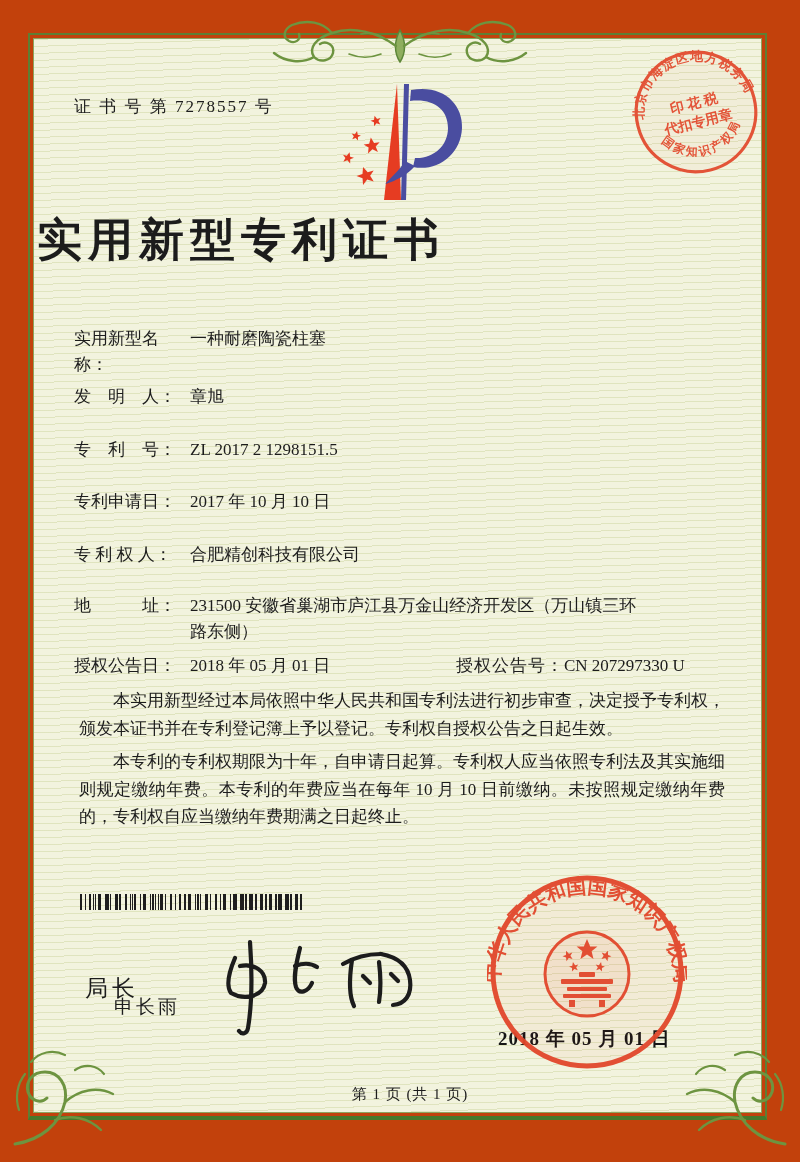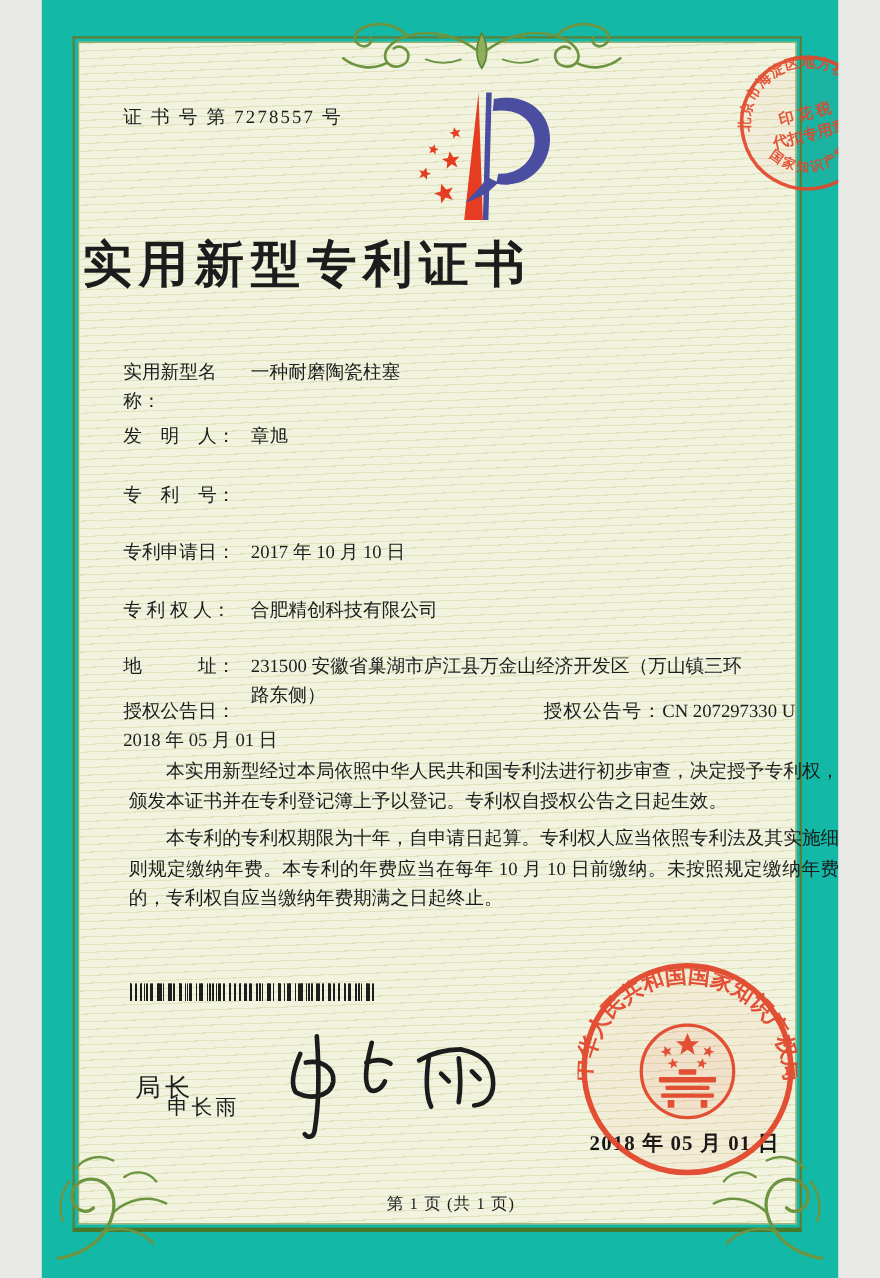--- a/index.html
+++ b/index.html
@@ -1,17 +1,17 @@
 <!DOCTYPE html>
 <html><head>
 <meta charset="utf-8">
 <style>
   html,body{margin:0;padding:0;}
   body{font-family:"Liberation Serif","DejaVu Serif",serif;background:#e9e9e6;}
-  .page{position:relative;width:724px;height:1162px;background:#14b8a6;overflow:hidden;margin:0 auto;}
+  .page{position:relative;width:800px;height:1162px;background:#c2410c;overflow:hidden;margin:0 auto;}
 
   
   .frame{position:absolute;left:28px;top:33px;right:33px;bottom:42px;
          border:2px solid #5e7e34;border-bottom:4px solid #47792c;z-index:1;}
   .frame-inner{position:absolute;inset:3px;border:1px solid #8ca55f;
          background-color:#f2f3de;
          background-image:repeating-linear-gradient(178deg, rgba(193,203,138,.38) 0 1px, rgba(0,0,0,0) 1px 7px);}
 
   .orn{position:absolute;z-index:2;}
   .orn svg{display:block;width:100%;height:100%;}
@@ -33,21 +33,21 @@
 
   .title{position:absolute;left:0;top:210px;width:100%;text-align:left;
          font-size:45px;font-weight:bold;letter-spacing:6px;padding-left:37px;}
 
   .row{position:absolute;left:74px;display:flex;font-size:17px;line-height:26px;}
   .row .label{flex:none;width:116px;}
   .row .value{white-space:nowrap;}
   .row .value.wrap{white-space:normal;max-width:452px;}
   .r-name{top:326px;} .r-inventor{top:384px;} .r-patno{top:437px;}
   .r-filing{top:489px;} .r-patentee{top:542px;} .r-address{top:593px;}
-  .r-grant{top:634px;width:660px;flex-direction:column;}
+  .r-grant{top:653px;width:660px;}
   .grant2{position:absolute;left:382px;top:0;display:flex;}
   .grant2 .label2{letter-spacing:1px;}
 
   .paras{position:absolute;left:73px;top:681px;width:658px;
          font-size:17px;line-height:27.5px;text-align:justify;}
   .paras p{margin:6px;text-indent:2em;}
 
   .barcode{position:absolute;left:80px;top:894px;width:223px;height:16px;
     background-image:
       repeating-linear-gradient(90deg,#1e1e1e 0 1.5px,rgba(0,0,0,0) 1.5px 5px),
@@ -159,20 +159,21 @@
     <div class="row r-inventor">
       <span class="label">发　明　人：</span>
       <span class="value">章旭</span>
     </div>
     <div class="row r-name">
       <span class="label">实用新型名称：</span>
       <span class="value">一种耐磨陶瓷柱塞</span>
     </div>
     <div class="row r-patno">
       <span class="label">专　利　号：</span>
+      <span class="value">ZL 2017 2 1298151.5</span>
     </div>
     <div class="row r-filing">
       <span class="label">专利申请日：</span>
       <span class="value">2017 年 10 月 10 日</span>
     </div>
     <div class="row r-patentee">
       <span class="label">专 利 权 人：</span>
       <span class="value">合肥精创科技有限公司</span>
     </div>
     <div class="row r-address">

